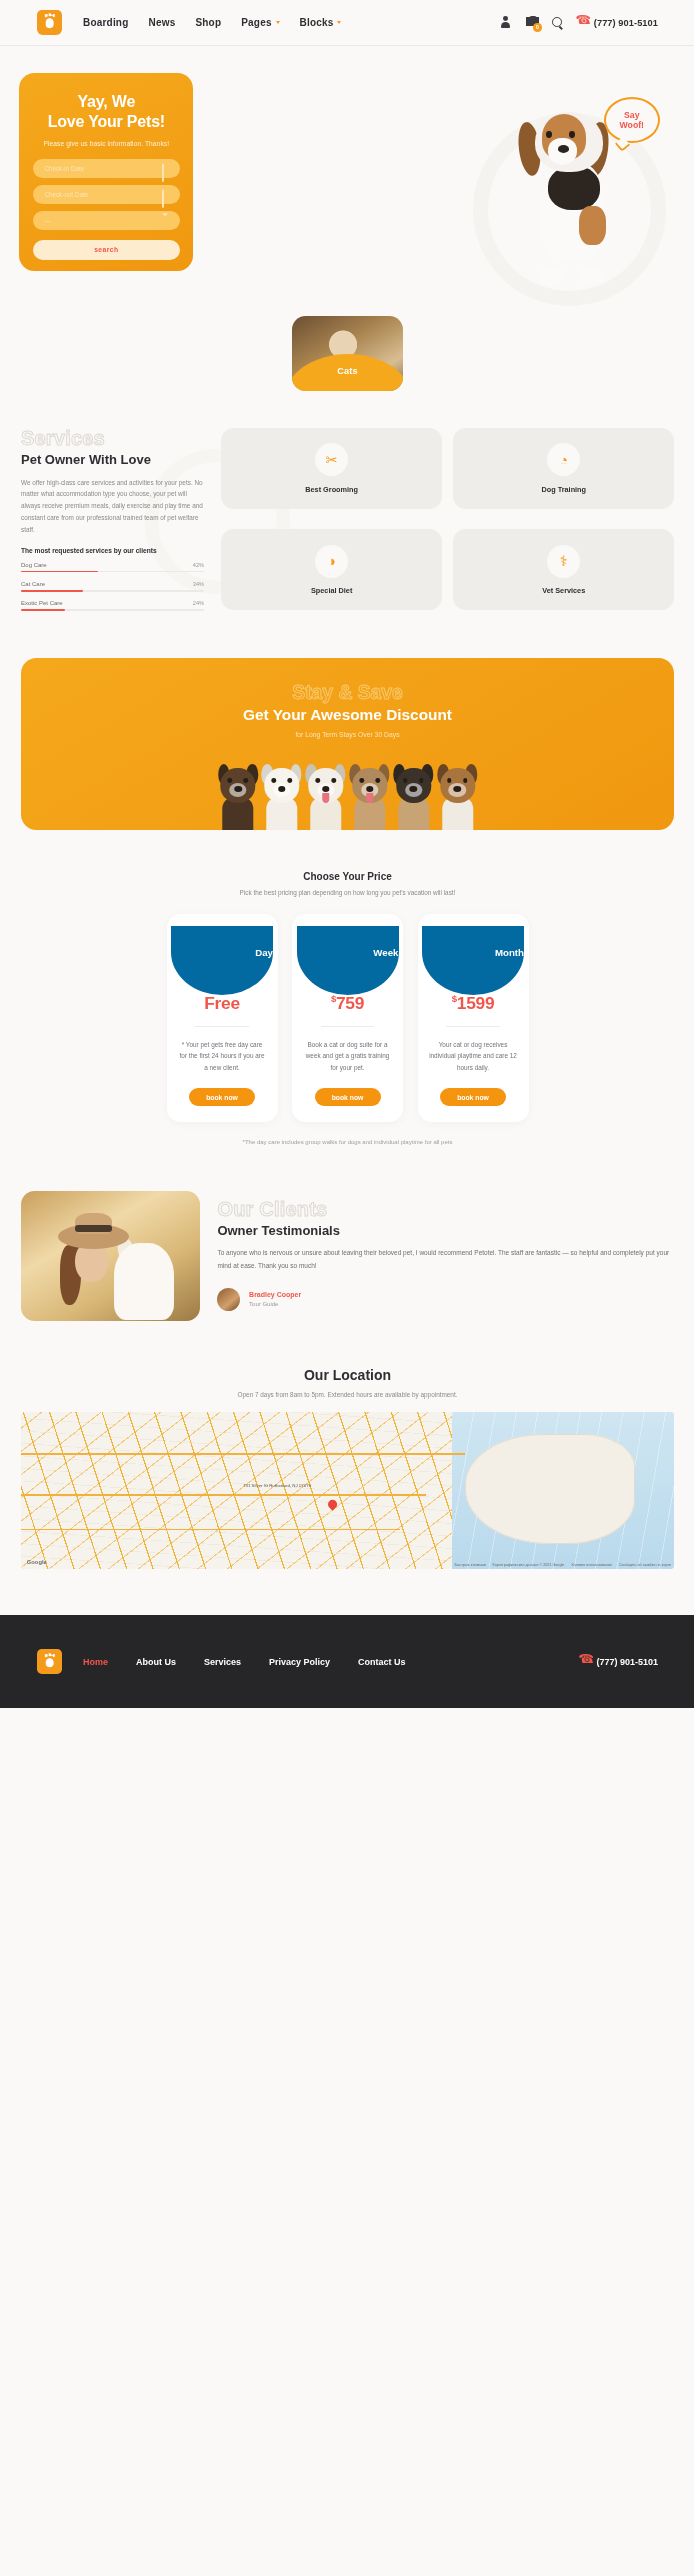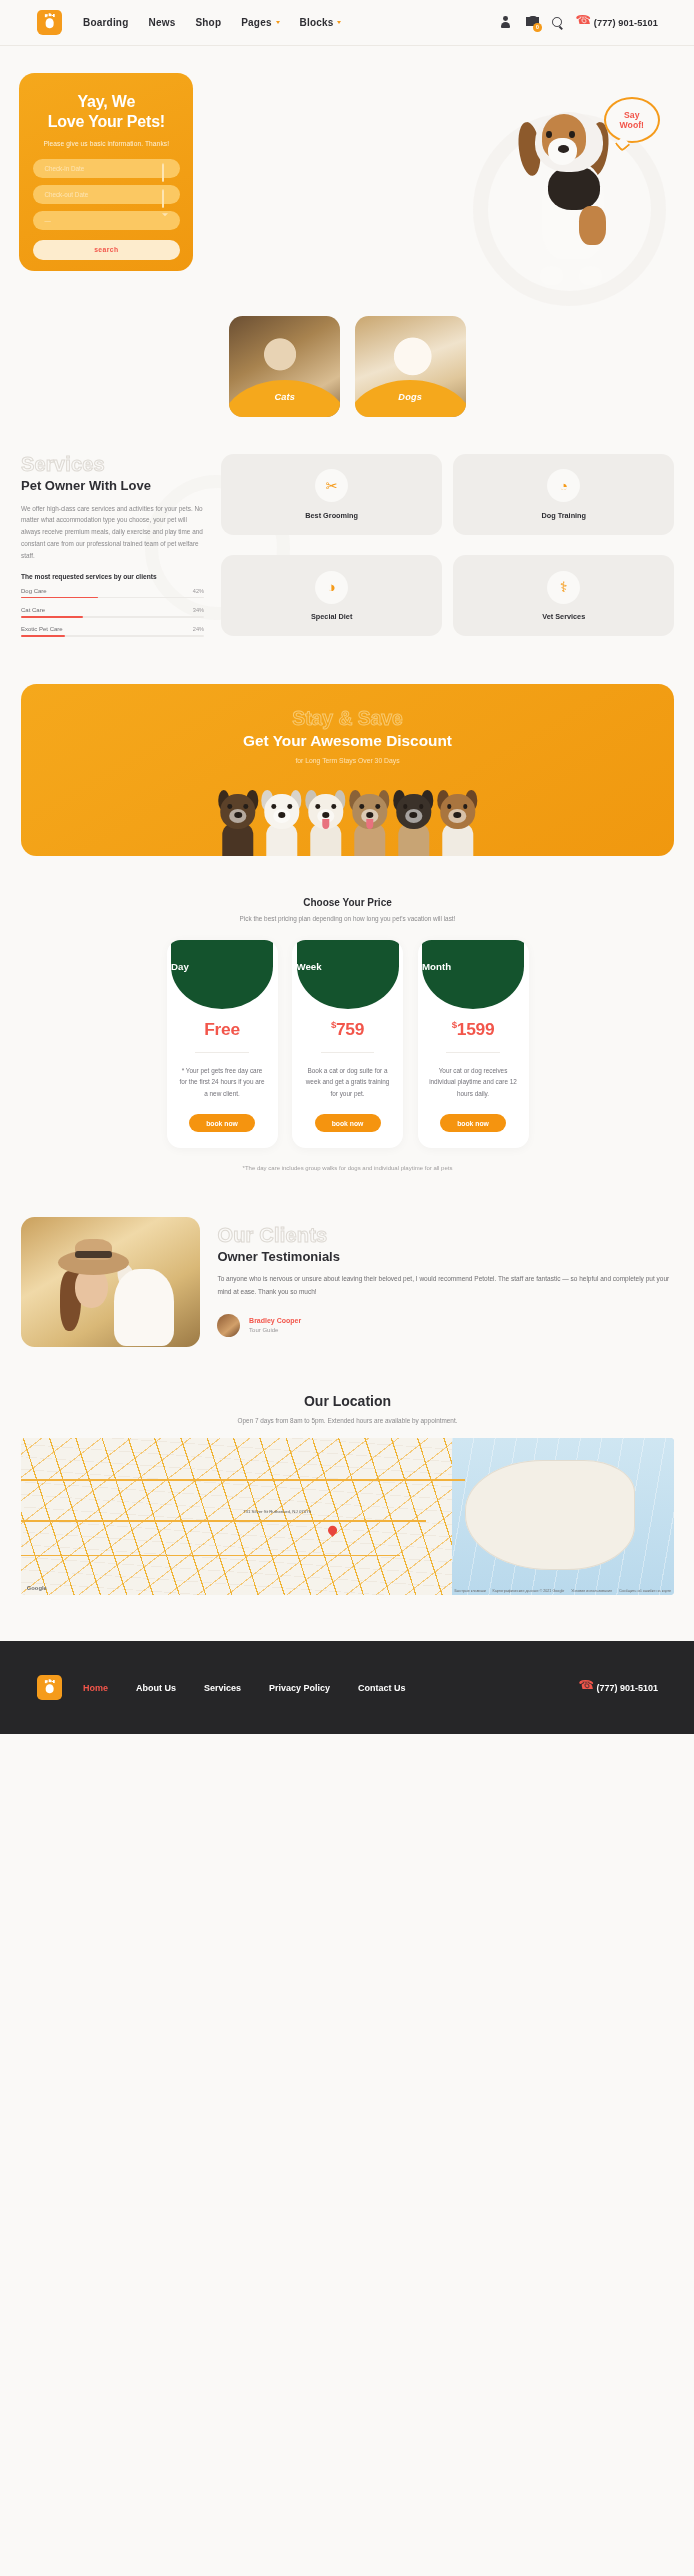--- a/index.html
+++ b/index.html
@@ -224,22 +224,22 @@
     width: 8.7px; height: 8.7px; background: #faf9f7;
     border: 2.4px solid #f59b1b; border-top: none; border-right: none;
     border-radius: 0 0 0 3.9px; transform: rotate(-40deg);
   }
 
   
   .cats-row {
     display: flex; gap: 14.5px; padding: 29px 21px 0; justify-content: center;
   }
   .cat-card {
-    width: 111px; height: 101px; border-radius: 13.5px;
-    position: relative; overflow: hidden; cursor: pointer; font-style: italic;
+    width: 111px; height: 75px; border-radius: 13.5px;
+    position: relative; overflow: hidden; cursor: pointer;
   }
   .cat-card .photo { position: absolute; inset: 0; }
   .cat-cats .photo { background:
       radial-gradient(circle at 46% 38%, #e8d3b4 0 18%, transparent 19%),
       linear-gradient(150deg,#6b4f33 0%,#a8834f 40%,#d9bd92 75%,#8a6a42 100%); }
   .cat-dogs .photo { background:
       radial-gradient(circle at 52% 40%, #fdf8f1 0 22%, transparent 23%),
       linear-gradient(160deg,#c9a66f 0%,#f0e3cc 45%,#e0c79b 70%,#a98a5c 100%); }
   .cat-exotic .photo { background:
       radial-gradient(circle at 40% 45%, #8fae4a 0 20%, transparent 21%),
@@ -343,24 +343,24 @@
   .pricing { padding: 41px 21px 0; text-align: center; }
   .pr-h { font-size: 10px; font-weight: bold; color: #2e2e33; }
   .pr-sub { font-size: 6.4px; color: #8b8a8c; margin-top: 6.8px; margin-bottom: 17.4px; }
   .pr-row { display: flex; gap: 14.5px; justify-content: center; }
   .pr-card {
     width: 111px; background: #fff; border-radius: 13.5px;
     padding: 0 11.6px 15.4px; position: relative; overflow: hidden;
     box-shadow: 0 1.9px 9.7px rgba(0,0,0,.035);
   }
   .pr-cap {
-    position: absolute; left: 50%; top: 0; transform: translateX(-50%);
-    width: 102px; height: 69px; background: #14532d;
+    position: absolute; left: 50%; top: 12px; transform: translateX(-50%);
+    width: 102px; height: 69px; background: #0369a1;
     border-radius: 0 0 50% 50% / 0 0 62% 62%;
-    display: flex; justify-content: flex-start; padding-top: 21px;
+    display: flex; justify-content: flex-end; padding-top: 21px;
   }
   .pr-cap span { color: #fff; font-size: 9.7px; font-weight: bold; }
   .pr-price {
     margin-top: 79px; color: #f2564b; font-size: 17.4px; font-weight: bold;
     letter-spacing: -0.3px;
   }
   .pr-price sup { font-size: 9.7px; top: -.55em; }
   .pr-div { height: 1px; background: #eeebe7; margin: 12.5px 17.4px 11.6px; }
   .pr-desc { font-size: 6.4px; line-height: 1.85; color: #74737a; min-height: 36px; }
   .pr-btn {
@@ -574,26 +574,20 @@
     </div>
   </div>
 
   <div class="cats-row">
     <div class="cat-card cat-cats">
       <div class="photo"></div>
       <div class="cat-ribbon">
         <span>Cats</span>
       </div>
     </div>
-    <div class="cat-card cat-dogs">
-      <div class="photo"></div>
-      <div class="cat-ribbon">
-        <span>Dogs</span>
-      </div>
-    </div>
   </div>
 
   <div class="services">
     <div class="svc-deco"></div>
     <div class="svc-left">
       <div class="outline-head">Services</div>
       <div class="h2">Pet Owner With Love</div>
       <div class="svc-p">We offer high-class care services and activities for your pets. No matter what accommodation type you choose, your pet will always receive premium meals, daily exercise and play time and constant care from our professional trained team of pet welfare staff.</div>
       <div class="svc-bars-title">The most requested services by our clients</div>
 

